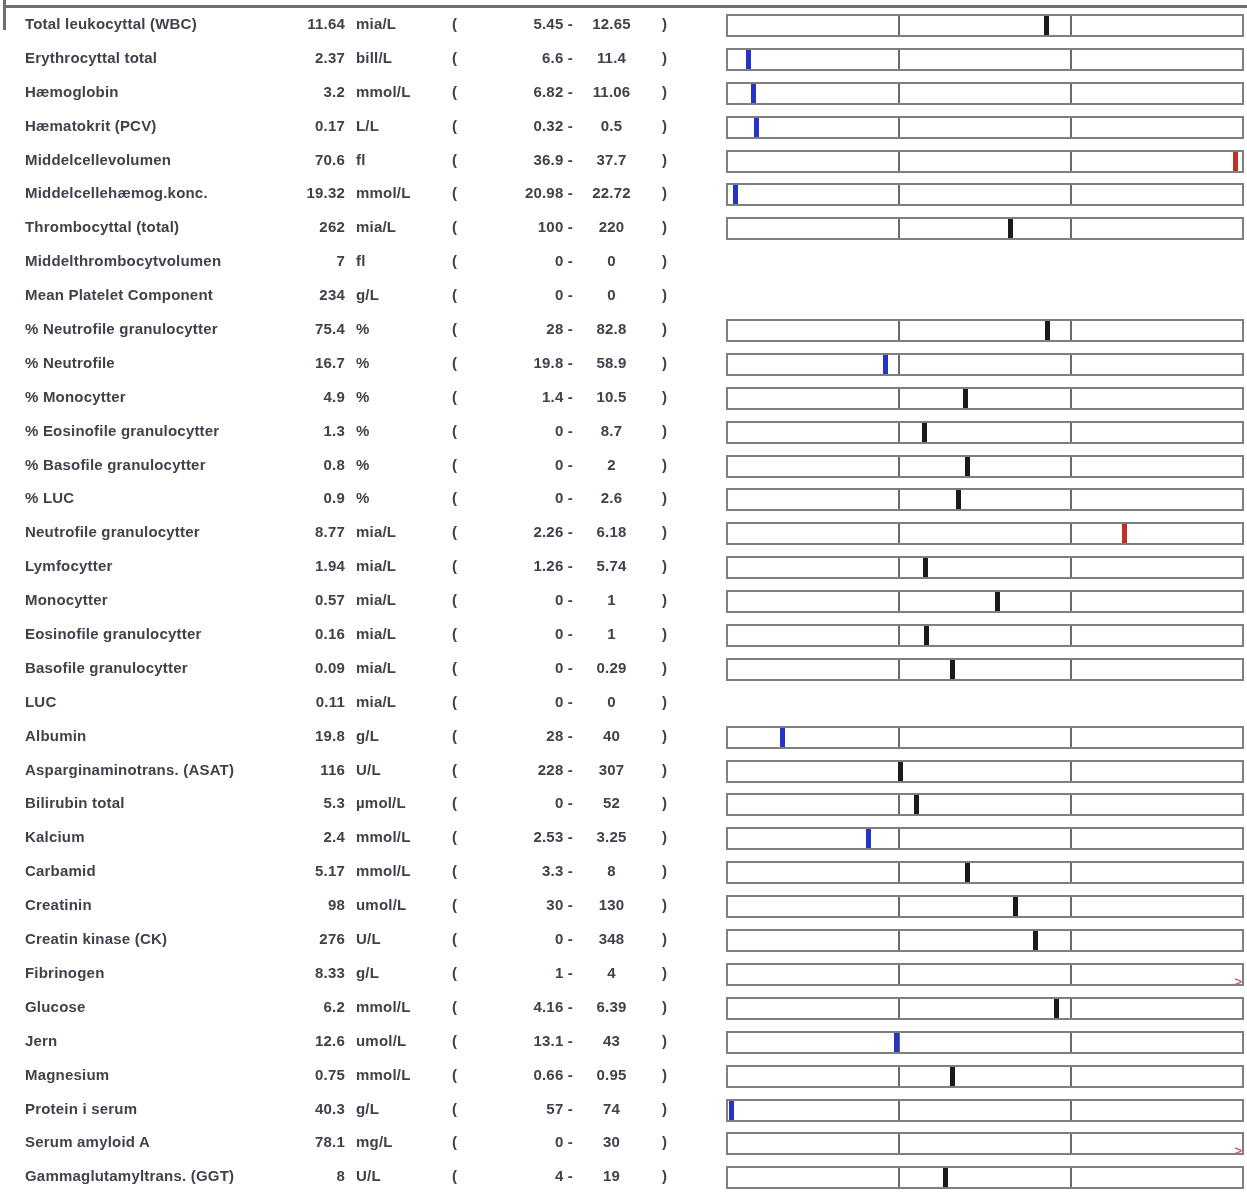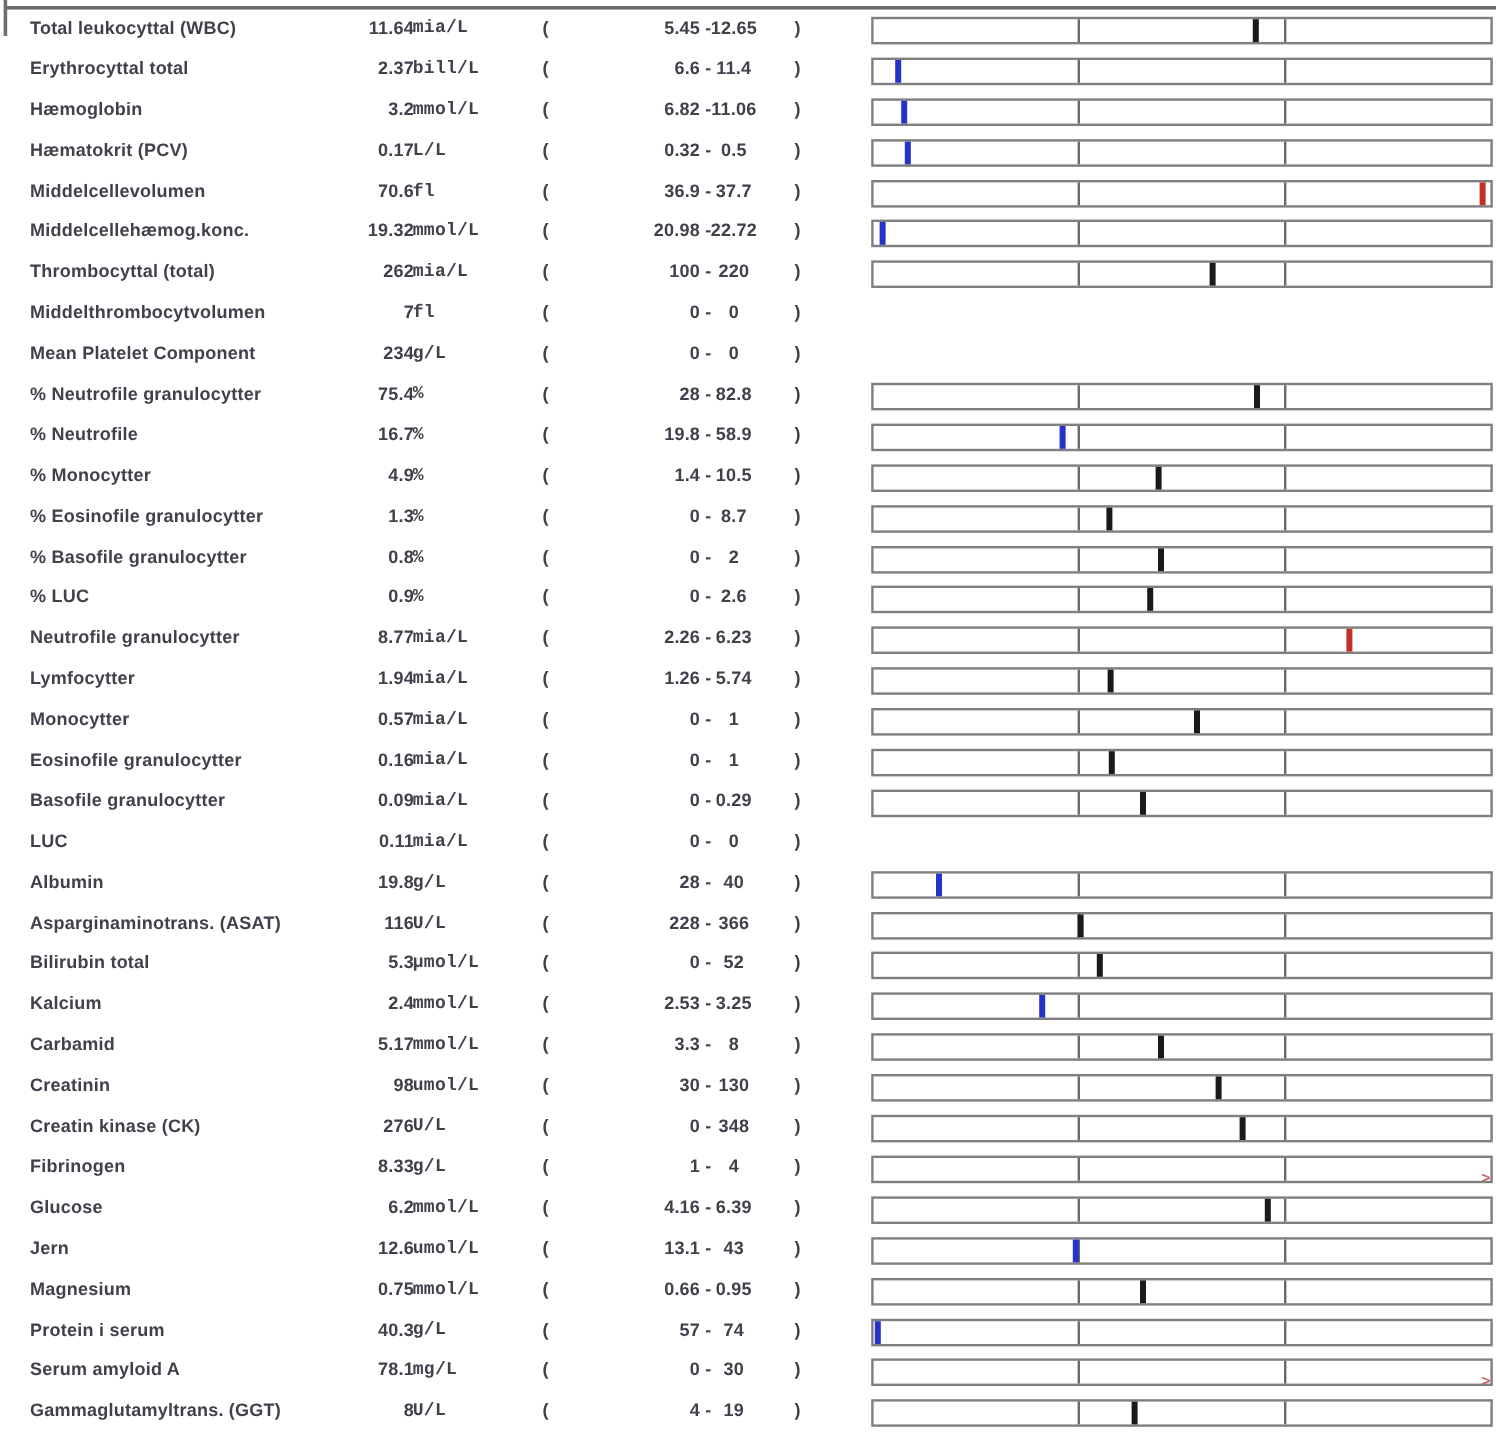--- a/index.html
+++ b/index.html
@@ -12,23 +12,23 @@
     letter-spacing:0.2px;
     color:#41414c;
   }
   .top-rule{position:absolute;left:5px;top:5px;right:0;height:3px;background:#6e6e6e;}
   .left-stub{position:absolute;left:3px;top:0;width:3px;height:30px;background:#6e6e6e;}
   #rows{position:absolute;left:0;top:11px;width:100%;}
   .row{position:relative;height:33.9px;}
   .cell{position:absolute;top:4px;white-space:nowrap;line-height:17px;}
   .label{left:25px;}
   .value{left:160px;width:185px;text-align:right;}
-  .unit{left:344px;font-family:Liberation Mono, monospace;}
+  .unit{left:356px;}
   .paren-open{left:452px;}
-  .low{left:455px;width:118px;text-align:right;margin-left:20px;}
+  .low{left:455px;width:118px;text-align:right;}
   .high{left:575px;width:73px;text-align:center;}
   .paren-close{left:662px;}
   .bar{
     position:absolute;left:726px;top:3px;width:514px;height:19px;
     border:2px solid #7f7f7f;background:#ffffff;
   }
   .divider{position:absolute;top:0;bottom:0;width:2px;background:#6a6a6a;}
   .d1{left:calc(33.33% - 1px);}
   .d2{left:calc(66.67% - 1px);}
   .tick{position:absolute;top:0;bottom:0;width:5px;background:#1a1a1a;}
@@ -273,21 +273,21 @@
 
     </div>
   </div>
 
   <div class="row">
     <span class="cell label">Neutrofile granulocytter</span>
     <span class="cell value">8.77</span>
     <span class="cell unit">mia/L</span>
     <span class="cell paren-open">(</span>
     <span class="cell low">2.26 -</span>
-    <span class="cell high">6.23</span>
+    <span class="cell high">6.18</span>
     <span class="cell paren-close">)</span>
     <div class="bar">
       <i class="divider d1"></i>
       <i class="divider d2"></i>
       <span class="tick" style="left: 393.7px; background: rgb(192, 48, 40);"></span>
 
     </div>
   </div>
 
   <div class="row">
@@ -380,21 +380,21 @@
 
     </div>
   </div>
 
   <div class="row">
     <span class="cell label">Asparginaminotrans. (ASAT)</span>
     <span class="cell value">116</span>
     <span class="cell unit">U/L</span>
     <span class="cell paren-open">(</span>
     <span class="cell low">228 -</span>
-    <span class="cell high">366</span>
+    <span class="cell high">307</span>
     <span class="cell paren-close">)</span>
     <div class="bar">
       <i class="divider d1"></i>
       <i class="divider d2"></i>
       <span class="tick" style="left: 170.1px; background: rgb(26, 26, 26);"></span>
 
     </div>
   </div>
 
   <div class="row">

